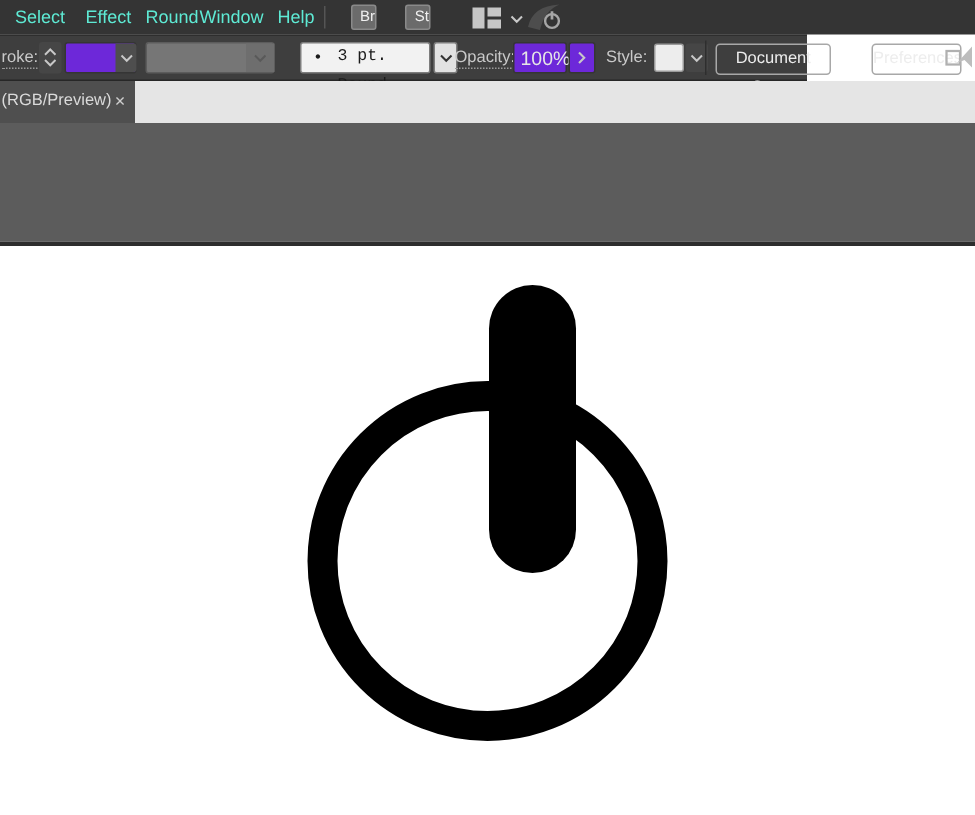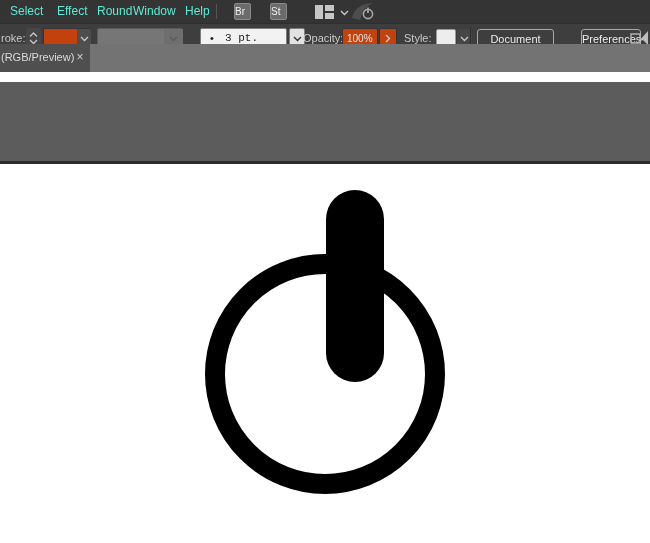--- a/index.html
+++ b/index.html
@@ -5,43 +5,43 @@
   * { margin:0; padding:0; box-sizing:border-box; }
   html,body { width:650px; height:543px; overflow:hidden; background:#ffffff;
               font-family:"Liberation Sans", sans-serif; }
   .abs { position:absolute; }
 
   
   #menu-bar { left:0; top:0; width:650px; height:23px; background:#343434; }
   .menu-item { top:0; height:23px; line-height:23px; color:#5eead4; font-size:12px; cursor:default; }
   .vdivider { top:4px; width:1px; height:15px; background:#555555; }
   .sq-btn { top:3px; width:17px; height:17px; background:#6b6b6b; border:1px solid #8a8a8a;
-            color:#f0f0f0; font-size:10px; text-align:left; line-height:15px; border-radius:2px; }
+            color:#f0f0f0; font-size:10px; text-align:right; line-height:15px; border-radius:2px; }
 
   
   .ws-icon { top:5px; width:19px; height:14px; }
   .ws-icon .blk { position:absolute; background:#c6c6c6; }
 
   
-  #control-bar { left:0; top:23px; width:650px; height:31px; background:#3e3e3e;
+  #control-bar { left:0; top:23px; width:538px; height:31px; background:#3e3e3e;
                  border-top:1px solid #2e2e2e; border-bottom:1px solid #272727;padding-left:46px; }
   .ctl-label { top:8px; font-size:11px; color:#c9c9c9; }
   .linklbl { border-bottom:1px dotted #9a9a9a; padding-bottom:1px; }
-  .darkfield { background:#c2410c; border:1px solid #353535; border-radius:2px; color:#e6e6e6;
-               font-size:10px; }
+  .darkfield { background:#6d28d9; border:1px solid #353535; border-radius:2px; color:#e6e6e6;
+               font-size:13px; }
   .stepper { left:26px; top:4px; width:15px; height:21px; background:#464646; border-radius:2px;
              display:flex; flex-direction:column; align-items:center; justify-content:center; gap:1px; }
   .chevbox { display:flex; align-items:center; justify-content:center; }
   .lightfield { background:#f2f2f2; border:1px solid #7d7d7d; border-radius:2px; color:#1a1a1a;
                 font-size:11px; }
   .pillbtn { top:5px; height:21px; border:1px solid #a8a8a8; border-radius:3px; background:transparent;
              color:#ededed; font-size:11px; text-align:center; line-height:19px; }
 
   
-  #tab-bar { left:0; top:44px; width:650px; height:28px; background:#737373; }
+  #tab-bar { left:0; top:54px; width:650px; height:28px; background:#e5e5e5; }
   #doc-tab { left:0; top:0; width:90px; height:28px; background:#4f4f4f; }
   #doc-tab .tab-label { position:absolute; left:1px; top:7px; font-size:11px; color:#dadada; white-space:nowrap; }
   #doc-tab .tab-close { position:absolute; left:74px; top:6px; font-size:12px; color:#cfcfcf; width:12px; text-align:center; }
 
   
   #pasteboard { left:0; top:82px; width:650px; height:79px; background:#5c5c5c; }
   #artboard-edge { left:0; top:161px; width:650px; height:3px; background:#2d2d2d; }
   #canvas { left:0; top:164px; width:650px; height:379px; background:#ffffff; }
 </style>
 </head>

